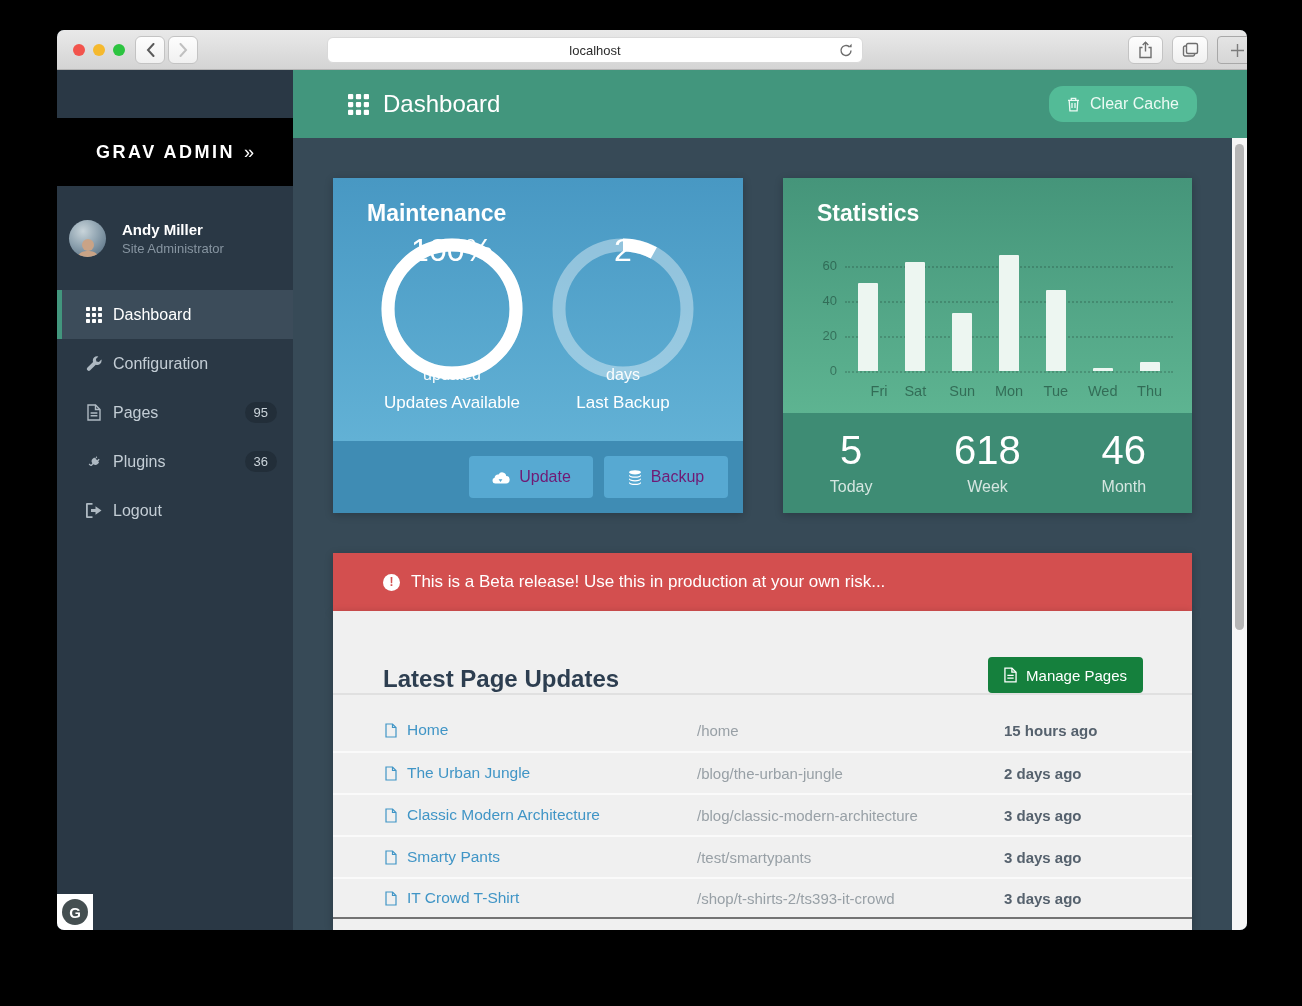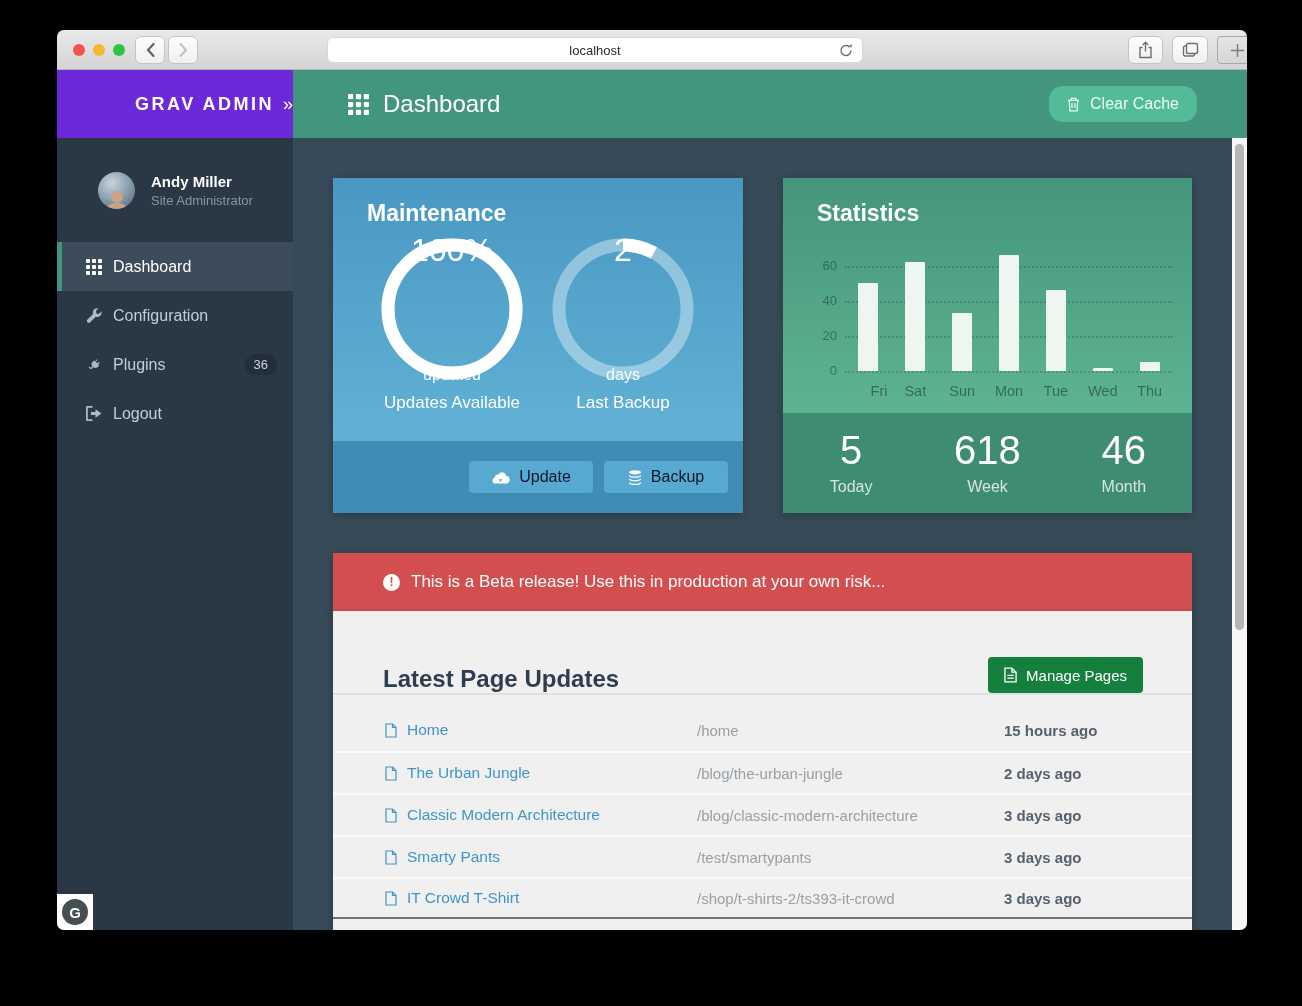--- a/index.html
+++ b/index.html
@@ -26,24 +26,24 @@
   .chromebtn { position:absolute; top:6px; height:28px; border:1px solid #c3c3c3; border-radius:6px;
                background:linear-gradient(#fdfdfd,#f0f0f0); display:flex; align-items:center; justify-content:center; }
   .sharebtn { left:1071px; width:35px; } .tabsbtn { left:1115px; width:36px; }
   .newtabbtn { left:1160px; width:40px; background:linear-gradient(#e4e4e4,#d6d6d6); border-color:#a8a8a8; border-radius:4px; }
 
   
   .app { position:absolute; top:40px; left:0; right:0; bottom:0; display:flex; }
 
   
   .sidebar { width:236px; background:#2a3845; position:relative; flex:none; }
-  .side-header { height:68px; background:#6d28d9; display:flex; align-items:center; justify-content:flex-end;
-                 color:#fff; font-size:18px; font-weight:bold; letter-spacing:2.5px; }
+  .side-header { height:68px; background:#000000; display:flex; align-items:center; justify-content:center;
+                 color:#fff; font-size:18px; font-weight:bold; letter-spacing:2.5px;margin-top:48px; }
   .side-header .chev { margin-left:9px; letter-spacing:0; font-weight:normal; font-size:18px; }
-  .userblock { height:104px; display:flex; align-items:center; padding-left:41px; }
+  .userblock { height:104px; display:flex; align-items:center; padding-left:12px; }
   .avatar { width:37px; height:37px; border-radius:50%; flex:none;
             background:radial-gradient(circle at 38% 30%, #c8d4da 0%, #8fa3b0 45%, #4c6478 100%); position:relative; overflow:hidden; }
   .avatar svg { position:absolute; bottom:-2px; left:50%; transform:translateX(-50%); }
   .userinfo { margin-left:16px; }
   .username { color:#fff; font-size:15px; font-weight:bold; }
   .userrole { color:#8795a1; font-size:13px; margin-top:3px; }
   .nav { }
   .navitem { height:49px; display:flex; align-items:center; padding:0 16px 0 28px; color:#c3cdd5; font-size:16px; cursor:pointer; }
   .navitem .nicon { width:18px; height:18px; margin-right:10px; color:#aeb9c2; display:flex; align-items:center; justify-content:center; flex:none; }
   .navitem.active { background:#3c4c5a; border-left:5px solid #42967d; padding-left:23px; color:#fff; }
@@ -75,21 +75,21 @@
   
   .ringwrap { position:absolute; width:150px; height:150px; }
   .ringwrap.left { left:44px; top:56px; } .ringwrap.right { left:215px; top:56px; }
   .ringtext { position:absolute; inset:0; display:flex; flex-direction:column; align-items:center; justify-content:space-between; color:#fff; }
   .ringbig { font-size:32px; line-height:1.05; }
   .ringsmall { font-size:16px; opacity:.95; }
   .ringlabel { position:absolute; top:215px; width:150px; text-align:center; color:#fff; font-size:17px; }
   .ringlabel.left { left:44px; } .ringlabel.right { left:215px; }
   .m-footer { position:absolute; left:0; right:0; bottom:0; height:72px; background:#3f8cb4;
               display:flex; align-items:center; justify-content:flex-end; gap:11px; padding-right:15px; }
-  .bluebtn { height:32px; width:124px; background:#57a9d2; border:none; border-radius:4px; color:#0f172a;
+  .bluebtn { height:42px; width:124px; background:#57a9d2; border:none; border-radius:4px; color:#701a75;
              font-size:16px; font-family:inherit; display:flex; align-items:center; justify-content:center; gap:9px; cursor:pointer; }
 
   
   .plot { position:absolute; left:62px; top:70px; width:328px; height:123px; }
   .gridline { position:absolute; left:0; right:0; height:0; border-top:2px dotted rgba(0,0,0,.16); }
   .ytick { position:absolute; left:-36px; width:28px; text-align:right; font-size:13px; color:rgba(10,40,30,.45); }
   .bar { position:absolute; bottom:0; width:20px; background:#edf6f1; border-radius:1px 1px 0 0; }
   .xtick { position:absolute; bottom:-28px; width:44px; text-align:center; font-size:14.5px; color:rgba(10,40,30,.5); }
   .s-footer { position:absolute; left:0; right:0; bottom:0; height:100px; background:#3e8c74; display:flex; }
   .stat { flex:1; display:flex; flex-direction:column; align-items:center; justify-content:center; color:#fff; }
@@ -220,20 +220,31 @@
 
         <div class="navitem">
           <span class="nicon">
             <svg width="16" height="16" viewBox="0 0 16 16" fill="currentColor">
                 <path d="M15.6 4.7a4.3 4.3 0 0 1-5.8 4L4.2 14.3a1.9 1.9 0 1 1-2.7-2.7L7.1 6a4.3 4.3 0 0 1 5.3-5.6L9.9 2.9l.5 2.5 2.5.5 2.5-2.5c.2.4.2.8.2 1.3z"></path>
               </svg>
           </span>
           <span class="navlabel">Configuration</span>
         </div>
 
+        <div class="navitem">
+          <span class="nicon">
+            <svg width="14" height="17" viewBox="0 0 14 17" fill="none" stroke="currentColor" stroke-width="1.4">
+                <path d="M1 1h7.5L13 5.5V16H1z"></path>
+                <path d="M8.5 1v4.5H13"></path>
+                <path d="M3.6 9h6.8M3.6 11.8h6.8"></path>
+              </svg>
+          </span>
+          <span class="navlabel">Pages</span>
+          <span class="badge">95</span>
+        </div>
 
         <div class="navitem">
           <span class="nicon">
             <svg width="17" height="17" viewBox="-2 -2 20 20" fill="currentColor">
                 <g transform="rotate(45 8 8)">
                   <path d="M5.2 2.2h1.6v2.6h2.4V2.2h1.6v2.6h1a.9.9 0 0 1 .9.9v1.6a4 4 0 0 1-3.4 4v1.9A2.2 2.2 0 0 1 7.1 15.3H5.6v-1.6h1.5a.6.6 0 0 0 .6-.6v-1.8a4 4 0 0 1-3.4-4V5.7a.9.9 0 0 1 .9-.9h1z"></path>
                 </g>
               </svg>
           </span>
           <span class="navlabel">Plugins</span>

